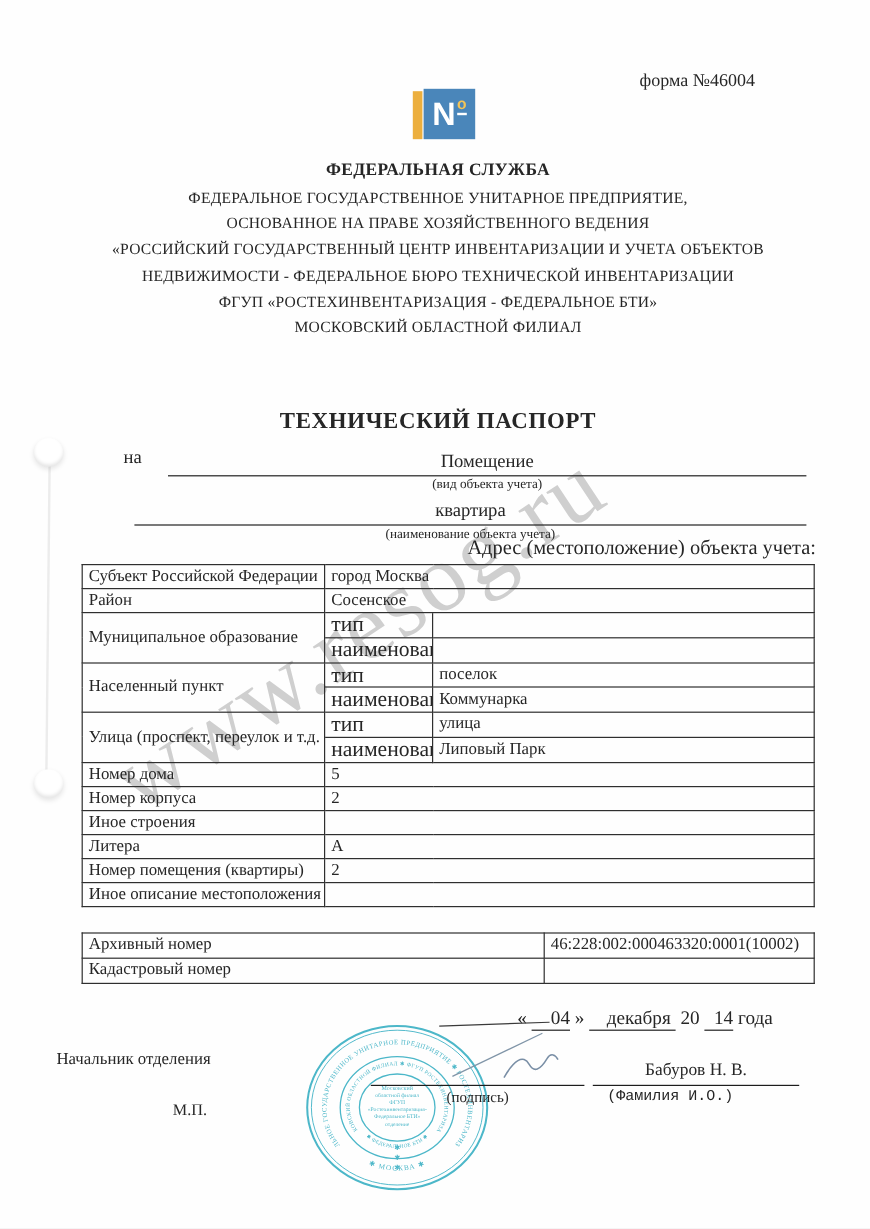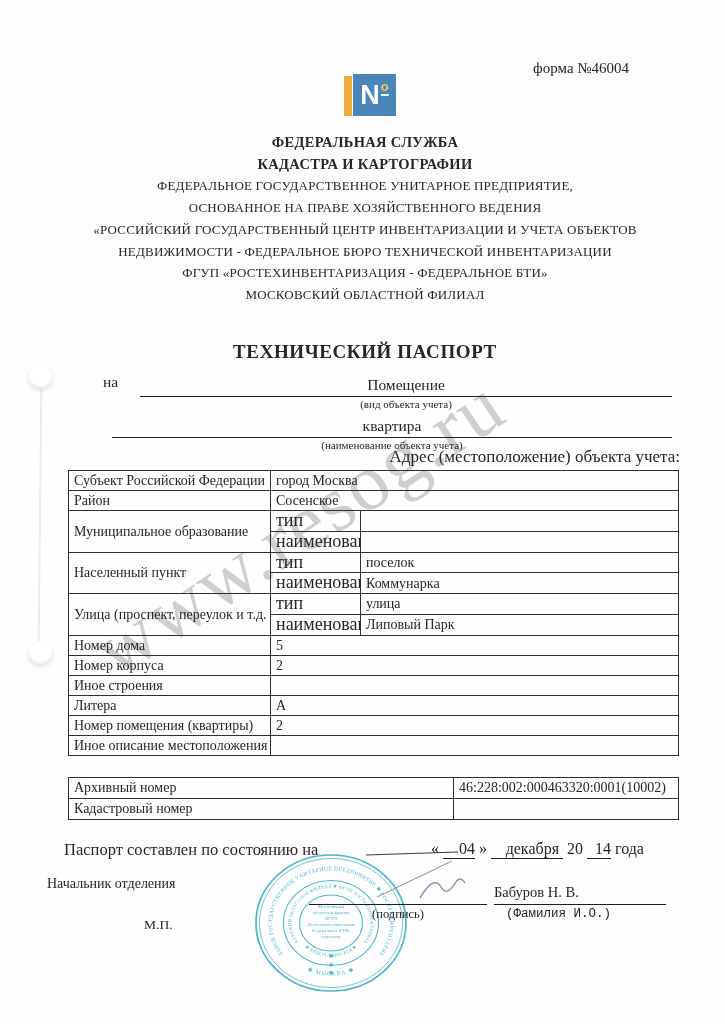--- a/index.html
+++ b/index.html
@@ -45,21 +45,21 @@
   .compiled-date{left:431px;top:840px;font-size:16px;z-index:3;white-space:nowrap;}
   .dline{display:inline-block;text-align:right;border-bottom:1.4px solid #222;}
   .d-day{min-width:32px;}
   .d-month{min-width:64px;padding:0 4px;}
   .d-year{min-width:24px;}
   .stray-underline{left:366px;top:853px;width:92px;border-top:1.1px solid #3a3a3a;transform:rotate(-2deg);z-index:1;}
   
   .position-label{left:47px;top:876px;font-size:14px;z-index:1;}
   .sig-line{left:309px;top:904px;width:178px;border-top:1.4px solid #1d1d1d;z-index:3;}
   .sig-caption{left:309px;top:907px;width:178px;text-align:center;font-size:12.5px;z-index:3;}
-  .sig-name{left:494px;top:884px;width:172px;font-size:14.5px;z-index:1;}
+  .sig-name{left:494px;top:884px;width:172px;text-align:center;font-size:14.5px;z-index:1;}
   .name-line{left:494px;top:904px;width:172px;border-top:1.4px solid #1d1d1d;z-index:1;}
   .name-caption{left:506px;top:907px;width:172px;font-size:12.5px;z-index:1;font-family:Liberation Mono, monospace;}
   .seal-mark{left:144px;top:917px;font-size:13.5px;z-index:1;}
   
   .stamp-svg{left:254px;top:853px;z-index:2;filter:blur(.35px);opacity:.93;}
   .stamp-svg text{font-family:"Liberation Serif",serif;}
   .sig-artifacts{left:370px;top:852px;z-index:4;}
   
   .thread{left:39px;top:388px;width:2px;height:255px;background:rgba(110,110,110,.12);transform:rotate(.6deg);z-index:4;}
   .hole{width:25px;height:24px;border-radius:50%;background:#fff;z-index:5;
@@ -79,21 +79,20 @@
   <div class="abs logo">
     <div class="logo-bar"></div>
     <div class="logo-box">
       <span class="logo-n">N</span>
       <span class="logo-o">o</span>
     </div>
   </div>
 
   <div class="abs letterhead">
     <div class="agency">ФЕДЕРАЛЬНАЯ СЛУЖБА</div>
-    <div class="agency">КАДАСТРА И КАРТОГРАФИИ</div>
     <div class="org">ФЕДЕРАЛЬНОЕ ГОСУДАРСТВЕННОЕ УНИТАРНОЕ ПРЕДПРИЯТИЕ,</div>
     <div class="org">ОСНОВАННОЕ НА ПРАВЕ ХОЗЯЙСТВЕННОГО ВЕДЕНИЯ</div>
     <div class="org">«РОССИЙСКИЙ ГОСУДАРСТВЕННЫЙ ЦЕНТР ИНВЕНТАРИЗАЦИИ И УЧЕТА ОБЪЕКТОВ</div>
     <div class="org">НЕДВИЖИМОСТИ - ФЕДЕРАЛЬНОЕ БЮРО ТЕХНИЧЕСКОЙ ИНВЕНТАРИЗАЦИИ</div>
     <div class="org">ФГУП «РОСТЕХИНВЕНТАРИЗАЦИЯ - ФЕДЕРАЛЬНОЕ БТИ»</div>
     <div class="org">МОСКОВСКИЙ ОБЛАСТНОЙ ФИЛИАЛ</div>
   </div>
 
   <div class="abs doc-title">ТЕХНИЧЕСКИЙ ПАСПОРТ</div>
 
@@ -186,21 +185,20 @@
         <td>Архивный номер</td>
         <td>46:228:002:000463320:0001(10002)</td>
       </tr>
       <tr>
         <td>Кадастровый  номер</td>
         <td></td>
       </tr>
     </tbody>
   </table>
 
-  <div class="abs compiled-prefix">Паспорт составлен по состоянию на</div>
   <div class="abs stray-underline"></div>
   <div class="abs compiled-date">
     <span>«</span>
     <span class="dline d-day">04</span>
     <span>»</span>
     <span class="dline d-month">декабря</span>
     <span>20</span>
     <span class="dline d-year">14</span>
     <span>года</span>
   </div>

